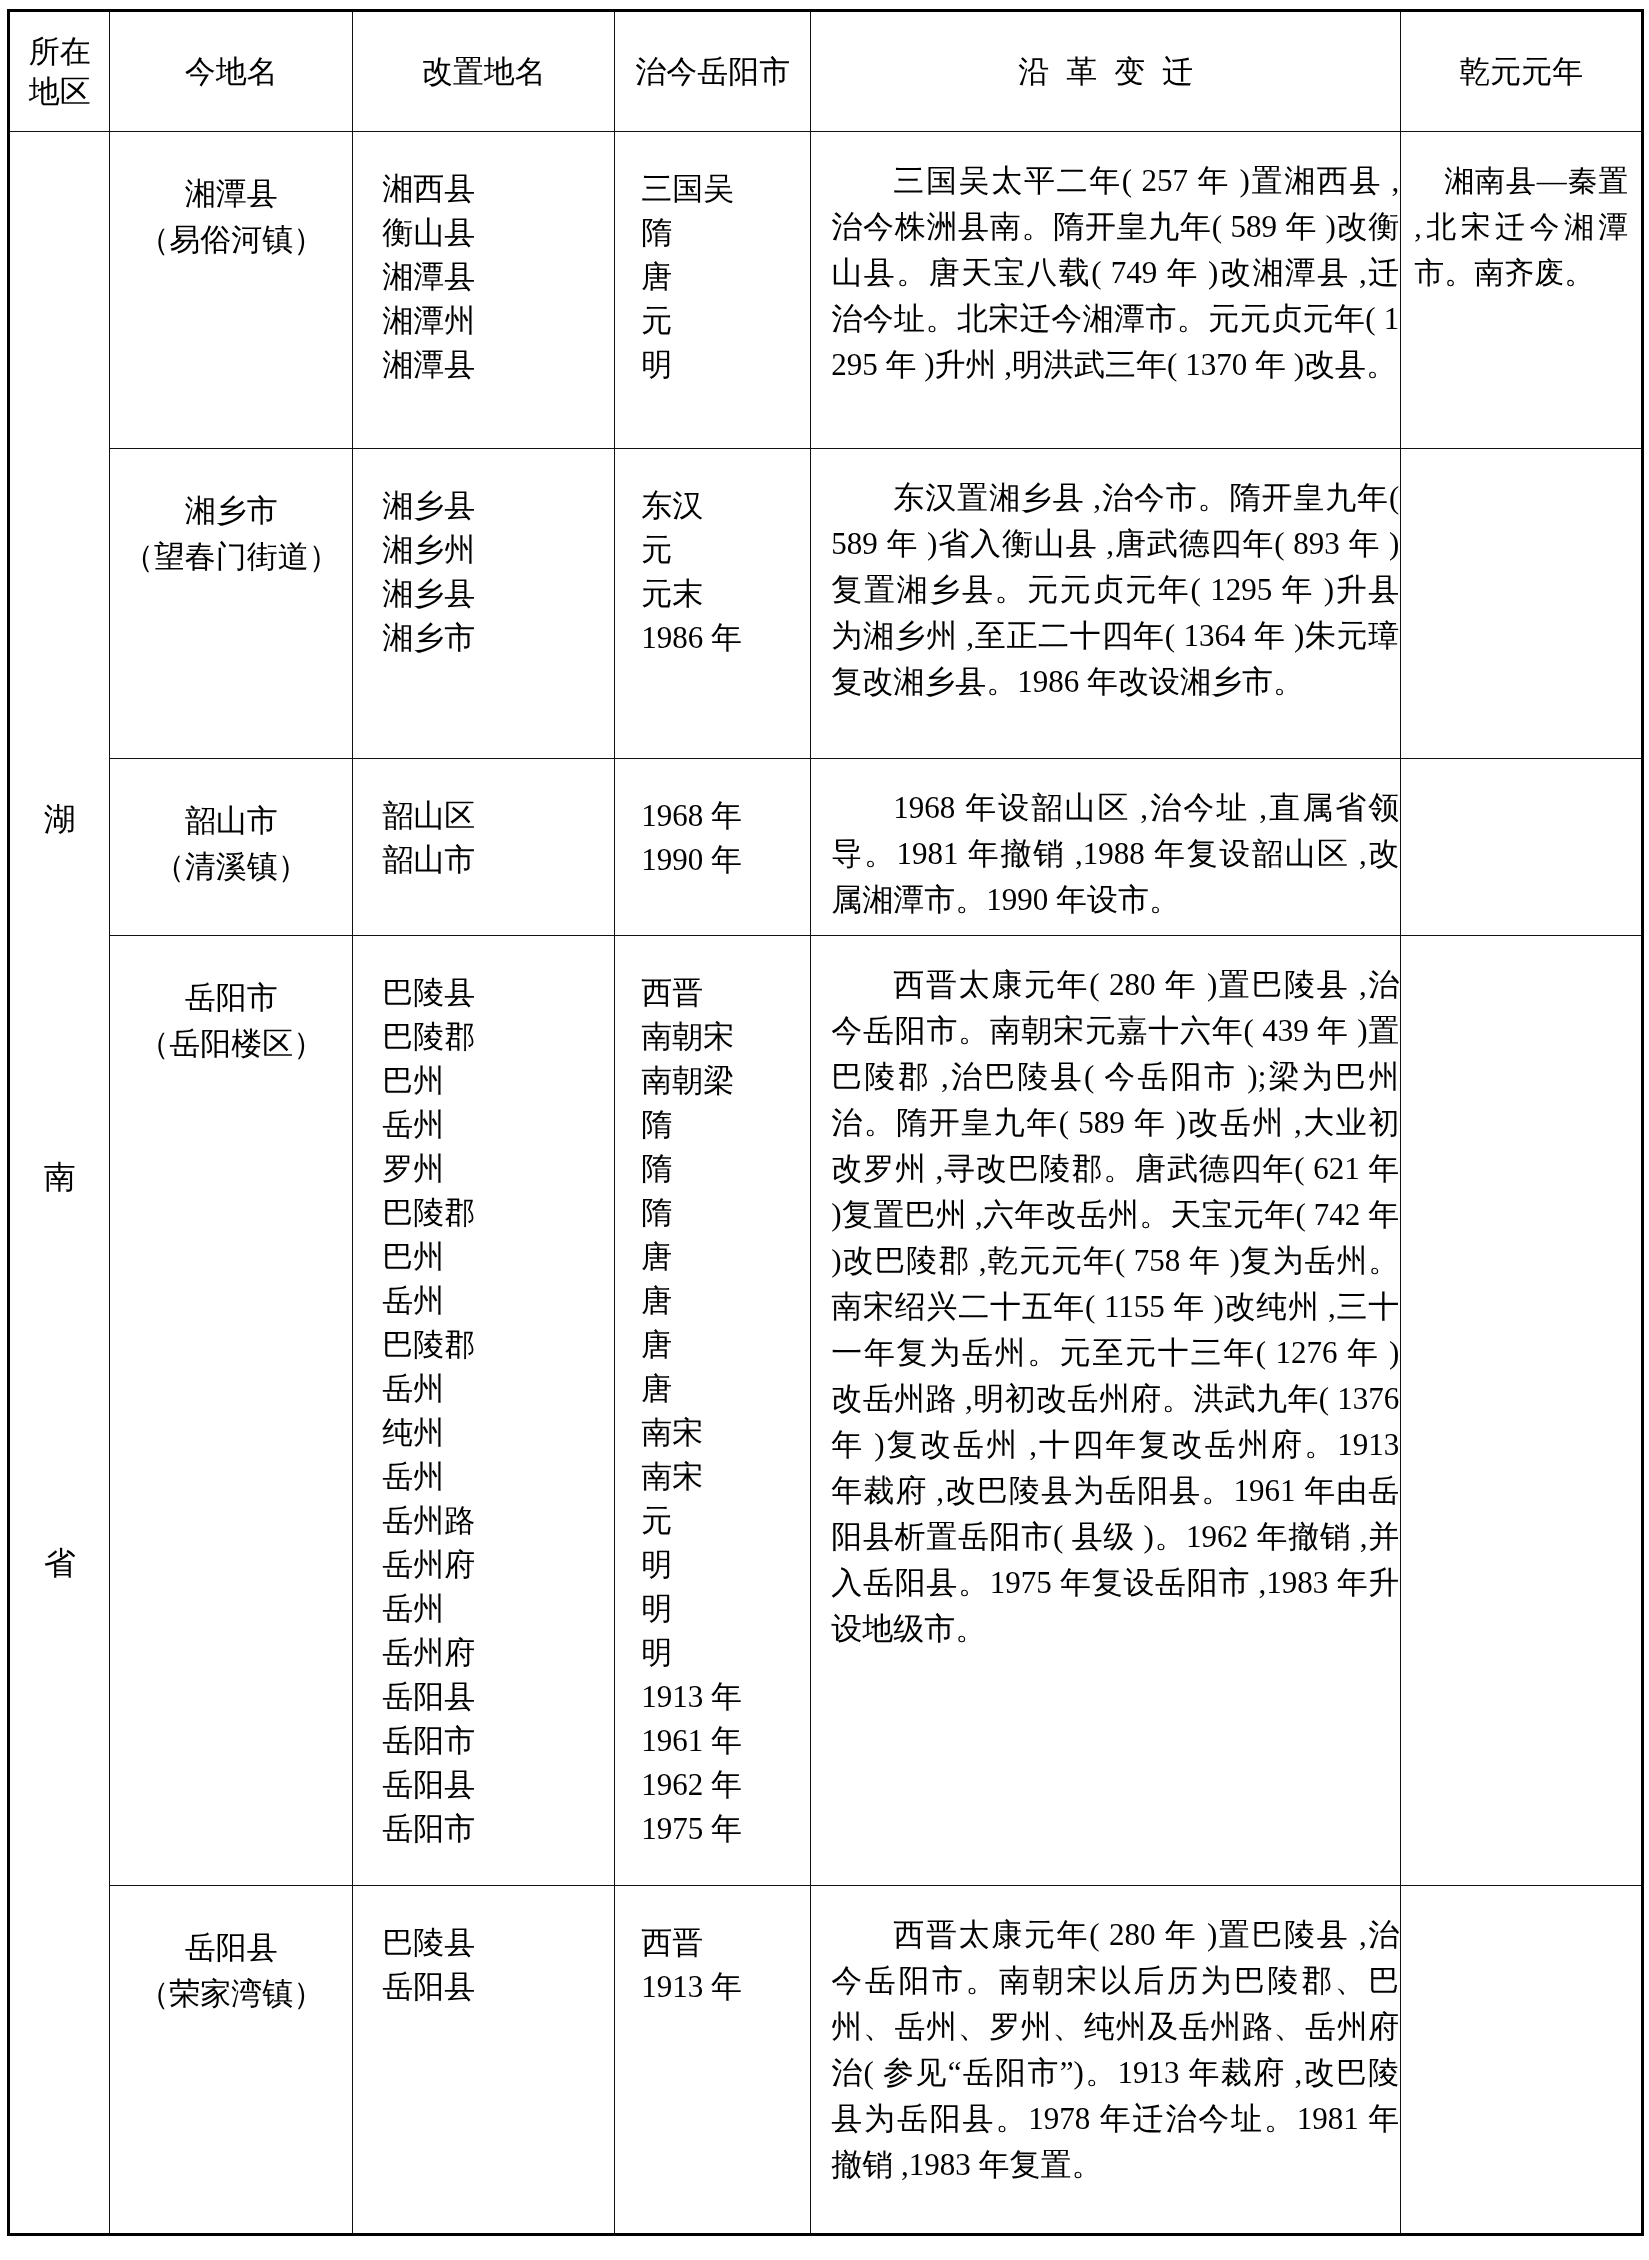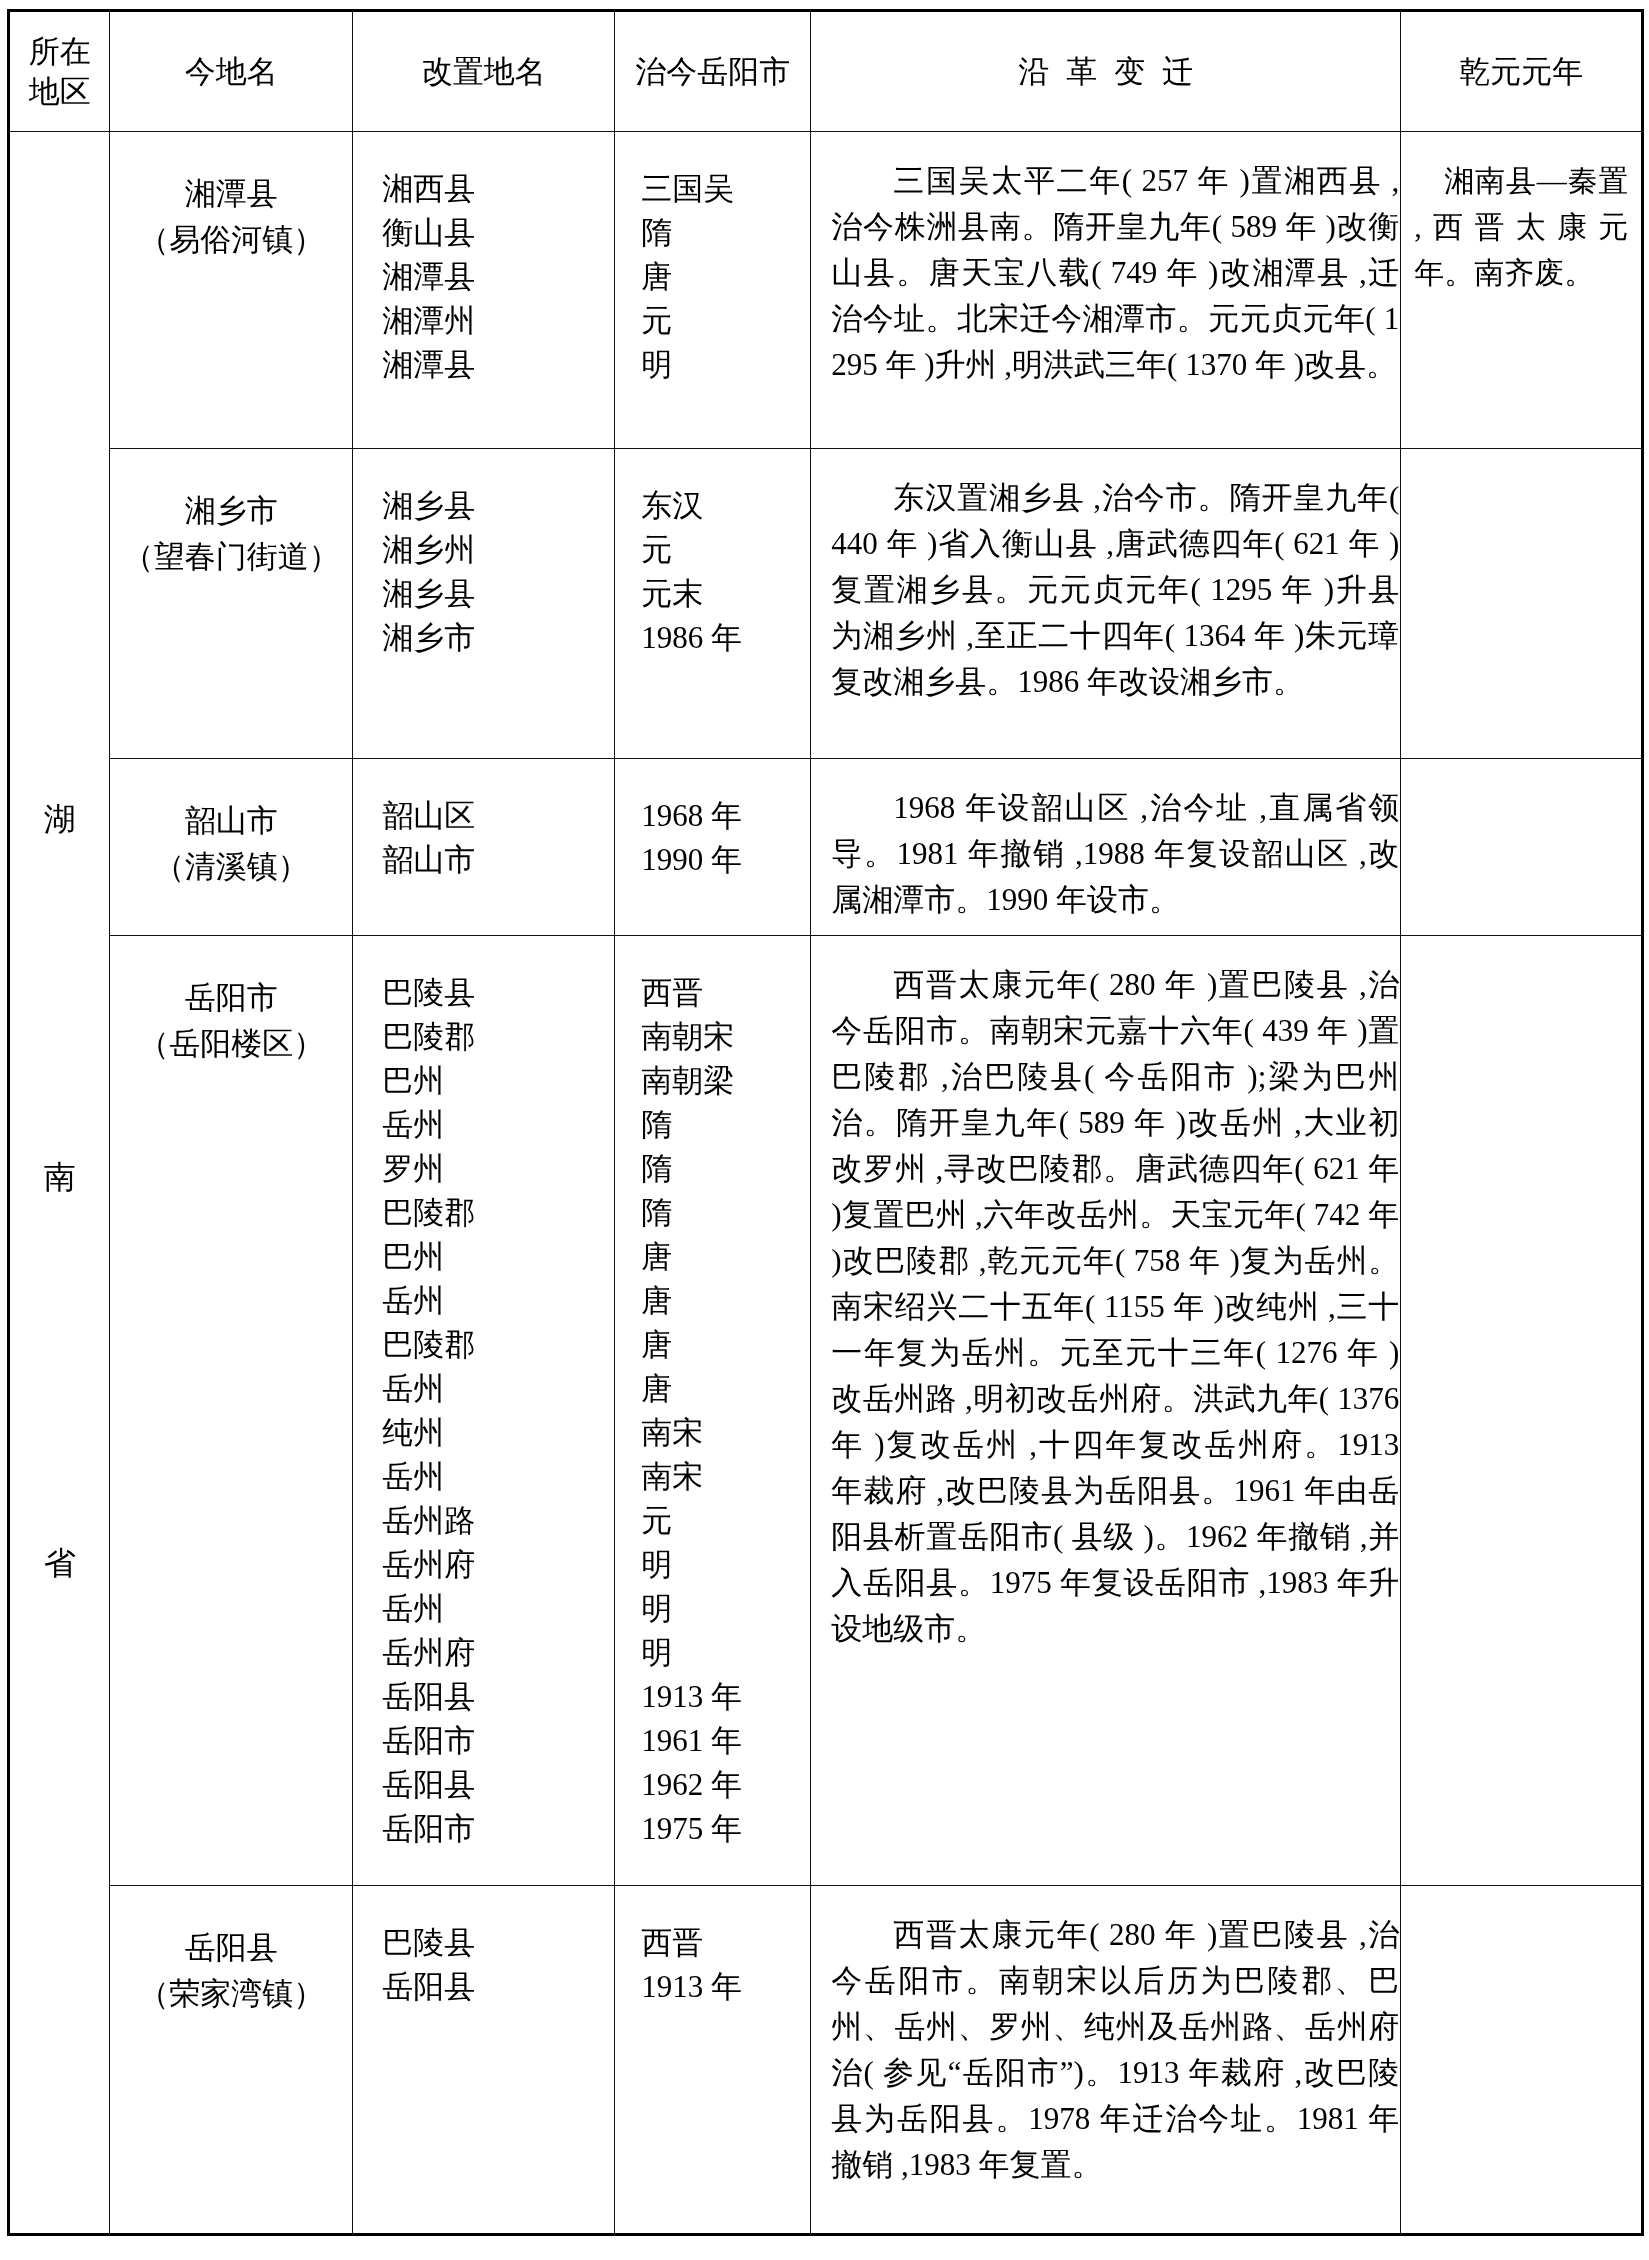--- a/index.html
+++ b/index.html
@@ -108,42 +108,42 @@
             <div class="line">三国吴</div>
             <div class="line">隋</div>
             <div class="line">唐</div>
             <div class="line">元</div>
             <div class="line">明</div>
           </td>
         <td class="history">
           <p>三国吴太平二年( 257 年 )置湘西县 ,治今株洲县南。隋开皇九年( 589 年 )改衡山县。唐天宝八载( 749 年 )改湘潭县 ,迁治今址。北宋迁今湘潭市。元元贞元年( 1295 年 )升州 ,明洪武三年( 1370 年 )改县。</p>
         </td>
         <td class="abolished">
-          <p>湘南县—秦置 ,西晋太康元年。南齐废。</p>
+          <p>湘南县—秦置 ,北宋迁今湘潭市。南齐废。</p>
         </td>
       </tr>
       <tr class="r2">
         <td class="name">
           <div>湘乡市</div>
           <div>（望春门街道）</div>
         </td>
         <td class="renamed">
             <div class="line">湘乡县</div>
             <div class="line">湘乡州</div>
             <div class="line">湘乡县</div>
             <div class="line">湘乡市</div>
           </td>
         <td class="eras">
             <div class="line">东汉</div>
             <div class="line">元</div>
             <div class="line">元末</div>
             <div class="line">1986 年</div>
           </td>
         <td class="history">
-          <p>东汉置湘乡县 ,治今市。隋开皇九年( 440 年 )省入衡山县 ,唐武德四年( 621 年 )复置湘乡县。元元贞元年( 1295 年 )升县为湘乡州 ,至正二十四年( 1364 年 )朱元璋复改湘乡县。1986 年改设湘乡市。</p>
+          <p>东汉置湘乡县 ,治今市。隋开皇九年( 589 年 )省入衡山县 ,唐武德四年( 893 年 )复置湘乡县。元元贞元年( 1295 年 )升县为湘乡州 ,至正二十四年( 1364 年 )朱元璋复改湘乡县。1986 年改设湘乡市。</p>
         </td>
         <td class="abolished">
           <p></p>
         </td>
       </tr>
       <tr class="r3">
         <td class="name">
           <div>韶山市</div>
           <div>（清溪镇）</div>
         </td>

